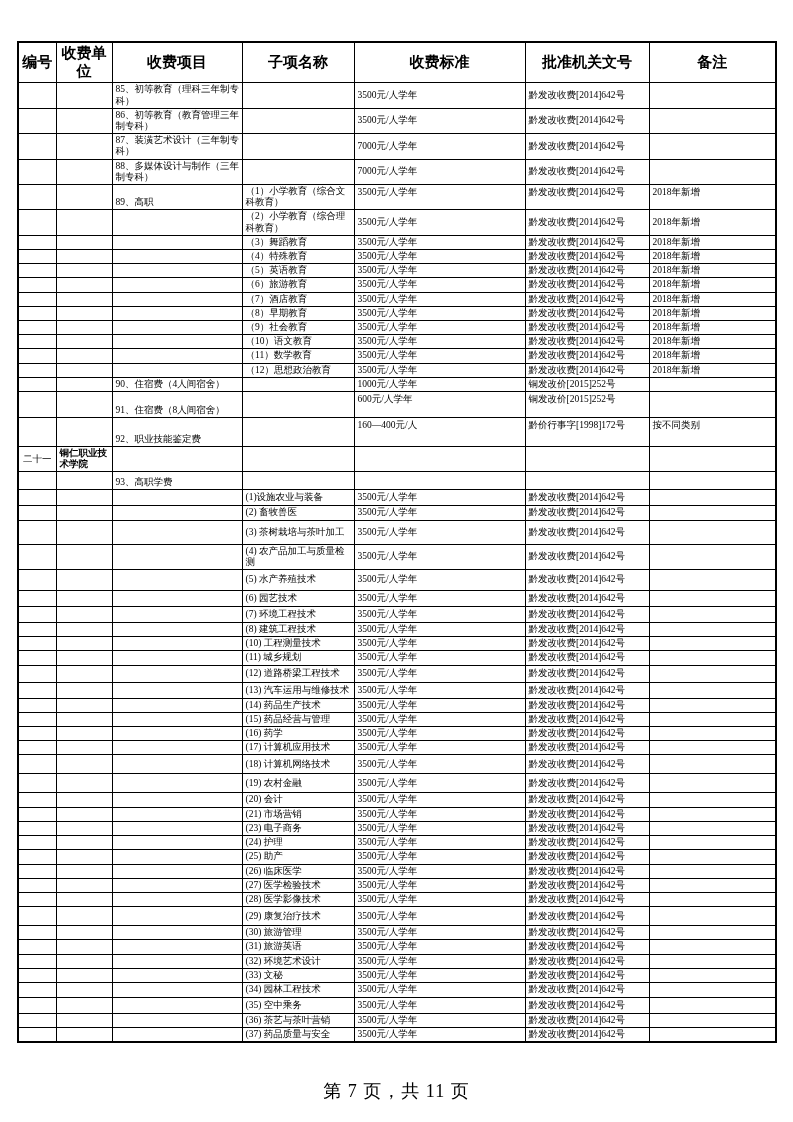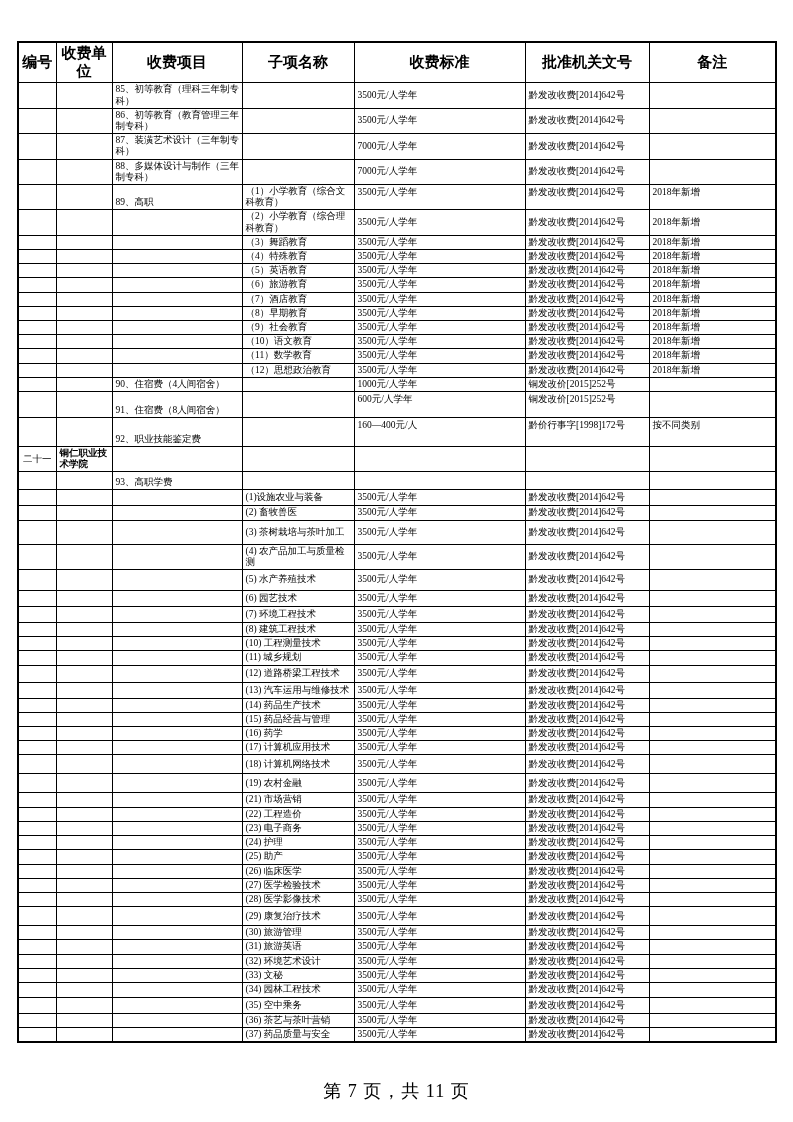--- a/index.html
+++ b/index.html
@@ -409,34 +409,34 @@
         </tr>
         <tr style="height: 19px; padding-left: 16px;">
           <td></td>
           <td></td>
           <td></td>
           <td>(19) 农村金融</td>
           <td>3500元/人学年</td>
           <td>黔发改收费[2014]642号</td>
           <td></td>
         </tr>
+        <tr style="height: 13px;">
+          <td></td>
+          <td></td>
+          <td></td>
+          <td>(20) 会计</td>
+          <td>3500元/人学年</td>
+          <td>黔发改收费[2014]642号</td>
+          <td></td>
+        </tr>
         <tr style="height: 14px;">
           <td></td>
           <td></td>
           <td></td>
           <td>(21) 市场营销</td>
-          <td>3500元/人学年</td>
-          <td>黔发改收费[2014]642号</td>
-          <td></td>
-        </tr>
-        <tr style="height: 13px;">
-          <td></td>
-          <td></td>
-          <td></td>
-          <td>(22) 工程造价</td>
           <td>3500元/人学年</td>
           <td>黔发改收费[2014]642号</td>
           <td></td>
         </tr>
         <tr style="height: 14px;">
           <td></td>
           <td></td>
           <td></td>
           <td>(23) 电子商务</td>
           <td>3500元/人学年</td>

